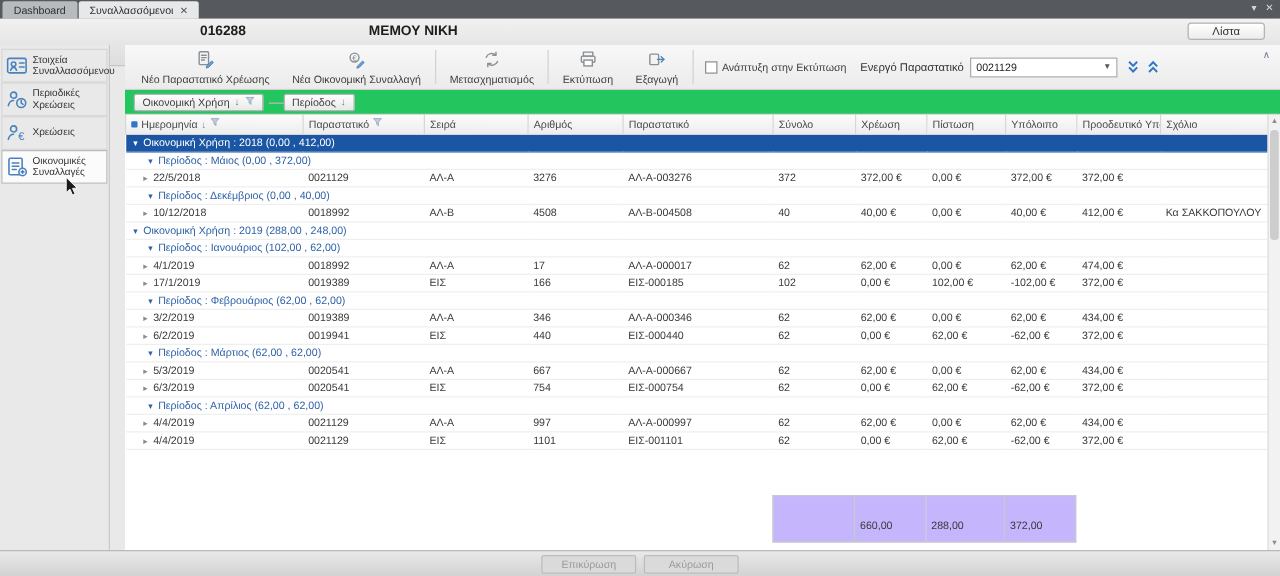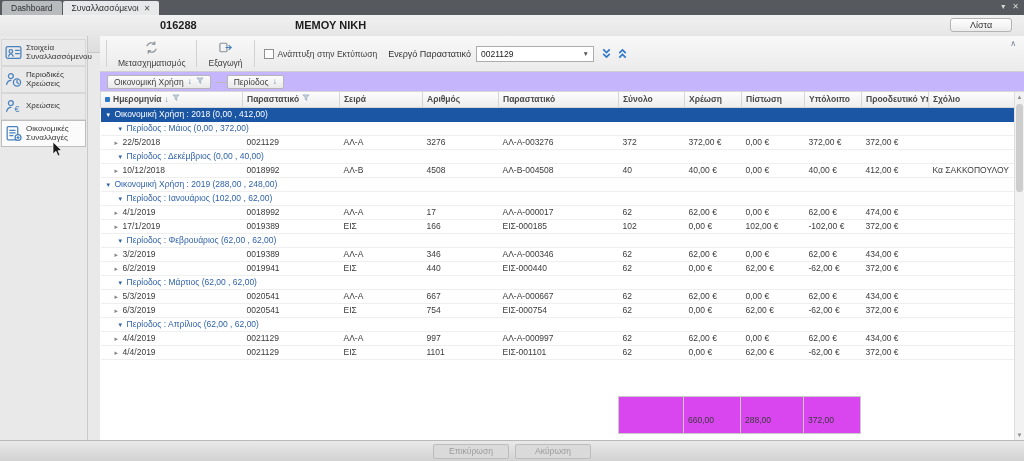--- a/index.html
+++ b/index.html
@@ -37,44 +37,44 @@
   .check-group{display:flex;align-items:center;gap:4px;padding:0 7px;font-size:8.5px;color:#3e3e3e;white-space:nowrap}
   .checkbox{width:10px;height:10px;border:1px solid #8f8f8f;background:#fff;flex:none}
   .combo-wrap{display:flex;align-items:center;gap:5px;padding:0 4px;white-space:nowrap}
   .combo{width:118px;height:16px;border:1px solid #adadad;background:#fff;display:flex;align-items:center;padding:0 4px;font-size:8.5px;color:#222}
   .combo .arrow{margin-left:auto;color:#555;font-size:6.5px}
   .chevbtn{display:flex;align-items:center;justify-content:center;width:16px;background:none;border:none;padding:0}
   .chevbtn svg{width:13px;height:13px}
   .panel-collapse{margin-left:auto;align-self:flex-start;color:#6f7d90;font-size:8px;padding:2px 4px;background:none;border:none}
 
   
-  .groupbar{height:20px;background:#c4b5fd;border-bottom:1px solid #d8d8d8;display:flex;align-items:center;padding-left:7px;gap:16px;flex:none;position:relative}
+  .groupbar{height:20px;background:#22c55e;border-bottom:1px solid #d8d8d8;display:flex;align-items:center;padding-left:7px;gap:16px;flex:none;position:relative}
   .chip{border:1px solid #b5b5b5;border-radius:2px;background:linear-gradient(#fdfdfd,#e9e9e9);padding:1px 6px;font-size:8.5px;color:#3e3e3e;display:flex;gap:4px;align-items:center;position:relative;white-space:nowrap}
   .chip .sort{color:#5a7aa5;font-size:8px}
   .chip + .chip::before{content:"";position:absolute;left:-13px;top:50%;width:12px;height:1px;background:#b9b9b9}
 
   
   .grid-area{flex:1;position:relative;background:#fff;overflow:hidden}
   table{border-collapse:collapse;table-layout:fixed;width:914px}
-  thead th{height:15px;background:linear-gradient(#fcfcfc,#ededed);border:1px solid #d6d6d6;border-top:none;font-weight:bold;text-align:center;padding:0 4px;color:#4a4a4a;font-size:8.5px;white-space:nowrap;overflow:hidden;cursor:default}
+  thead th{height:15px;background:linear-gradient(#fcfcfc,#ededed);border:1px solid #d6d6d6;border-top:none;font-weight:normal;text-align:center;padding:0 4px;color:#4a4a4a;font-size:8.5px;white-space:nowrap;overflow:hidden;cursor:default}
   thead th .hdr-inner{display:flex;align-items:center;gap:3px}
   .indicator-dot{width:5px;height:5px;background:#2e77c9;border-radius:1px;display:inline-block;flex:none}
   .sort-glyph{color:#6b87ab;font-size:8px}
   .funnel{width:8px;height:8px;flex:none}
   tbody td{height:14px;padding:0 4px;border-bottom:1px solid #efefef;font-size:8.5px;white-space:nowrap;overflow:hidden;color:#3a3a3a;cursor:default}
   tr.fiscal td{color:#2f62a8;padding-left:6px}
   tr.fiscal.selected td{background:#1a56a4;color:#fff;border-bottom-color:#1a56a4}
   tr.period td{color:#2f62a8;padding-left:18px}
   tr.data td:first-child{padding-left:14px}
   .expander{display:inline-block;width:8px;color:#8a8a8a;font-size:7px}
   tr.fiscal .expander,tr.period .expander{color:inherit}
 
   
   .summary{position:absolute;bottom:6px;display:flex}
-  .sum-cell{height:15px;border:1px solid #c9c9c9;border-left:none;background:#d946ef;font-size:8.5px;color:#3a3a3a;padding:18px 4px;white-space:nowrap}
+  .sum-cell{height:15px;border:1px solid #c9c9c9;border-left:none;background:#c4b5fd;font-size:8.5px;color:#3a3a3a;padding:18px 4px;white-space:nowrap}
   .sum-cell:first-child{border-left:1px solid #c9c9c9}
 
   
   .vscroll{position:absolute;top:0;right:0;bottom:0;width:10px;background:#f2f2f2;border-left:1px solid #dedede;display:flex;flex-direction:column;align-items:center}
   .vs-arrow{font-size:6px;color:#8b8b8b;height:10px;line-height:10px;width:100%;text-align:center}
   .vs-track{flex:1;width:100%;position:relative}
   .vs-thumb{position:absolute;top:2px;left:1px;right:1px;height:88px;background:#cdcdcd;border-radius:3px}
   .vs-arrow.bottom{margin-top:auto}
 
   
@@ -142,31 +142,55 @@
             <path d="M12.3 12.8h2M13.3 11.8v2" fill="none" stroke="#4a82bd" stroke-width="1.2" stroke-linecap="round" stroke-linejoin="round"></path>
           </svg></span>
         <span>Οικονομικές Συναλλαγές</span>
       </div>
     </div>
 
   <div class="content">
 
     <div class="toolbar">
       <span id="tb-buttons" style="display:flex">
+          <button class="tool-btn">
+            <span><svg viewBox="0 0 16 16">
+                <rect x="2.5" y="1.5" width="8" height="11" rx="1" fill="none" stroke="#8a8f94" stroke-width="1.2" stroke-linecap="round" stroke-linejoin="round"></rect>
+                <path d="M4.5 4.5h4M4.5 6.5h4M4.5 8.5h2.5" fill="none" stroke="#8a8f94" stroke-width="1.2" stroke-linecap="round" stroke-linejoin="round"></path>
+                <path d="M9 13.5l4.2-4.2 1.4 1.4-4.2 4.2-1.9.5z" fill="#6f9fd0" stroke="#4a82bd" stroke-width="0.8"></path>
+              </svg></span>
+            <span>Νέο Παραστατικό Χρέωσης</span>
+          </button>
+          <button class="tool-btn">
+            <span><svg viewBox="0 0 16 16">
+                <circle cx="6" cy="6.5" r="3.8" fill="none" stroke="#8a8f94" stroke-width="1.2" stroke-linecap="round" stroke-linejoin="round"></circle>
+                <text x="4" y="9" font-size="7" fill="#8a8f94" font-family="inherit">€</text>
+                <path d="M8.5 13.8l4.4-4.4 1.3 1.3-4.4 4.4-1.8.5z" fill="#6f9fd0" stroke="#4a82bd" stroke-width="0.8"></path>
+              </svg></span>
+            <span>Νέα Οικονομική Συναλλαγή</span>
+          </button>
           <div class="tb-sep"></div>
           <button class="tool-btn">
             <span><svg viewBox="0 0 16 16">
                 <path d="M3.2 6.2a5 5 0 0 1 8.1-1.9" fill="none" stroke="#8a8f94" stroke-width="1.2" stroke-linecap="round" stroke-linejoin="round"></path>
                 <path d="M11.5 1.8v2.7H8.8" fill="none" stroke="#8a8f94" stroke-width="1.2" stroke-linecap="round" stroke-linejoin="round"></path>
                 <path d="M12.8 9.8a5 5 0 0 1-8.1 1.9" fill="none" stroke="#8a8f94" stroke-width="1.2" stroke-linecap="round" stroke-linejoin="round"></path>
                 <path d="M4.5 14.2v-2.7h2.7" fill="none" stroke="#8a8f94" stroke-width="1.2" stroke-linecap="round" stroke-linejoin="round"></path>
               </svg></span>
             <span>Μετασχηματισμός</span>
           </button>
           <div class="tb-sep"></div>
+          <button class="tool-btn">
+            <span><svg viewBox="0 0 16 16">
+                <rect x="4" y="1.8" width="8" height="3.4" fill="none" stroke="#8a8f94" stroke-width="1.2" stroke-linecap="round" stroke-linejoin="round"></rect>
+                <rect x="2.2" y="5.2" width="11.6" height="5.2" rx="1" fill="none" stroke="#8a8f94" stroke-width="1.2" stroke-linecap="round" stroke-linejoin="round"></rect>
+                <rect x="4.4" y="8.6" width="7.2" height="5" fill="#fff" stroke="#8a8f94" stroke-width="1.2"></rect>
+              </svg></span>
+            <span>Εκτύπωση</span>
+          </button>
           <button class="tool-btn">
             <span><svg viewBox="0 0 16 16">
                 <rect x="2" y="3.5" width="7.5" height="9" rx="1" fill="none" stroke="#8a8f94" stroke-width="1.2" stroke-linecap="round" stroke-linejoin="round"></rect>
                 <path d="M8.5 8h5.5" fill="none" stroke="#4a82bd" stroke-width="1.2" stroke-linecap="round" stroke-linejoin="round"></path>
                 <path d="M11.7 5.7L14 8l-2.3 2.3" fill="none" stroke="#4a82bd" stroke-width="1.2" stroke-linecap="round" stroke-linejoin="round"></path>
               </svg></span>
             <span>Εξαγωγή</span>
           </button>
         </span>
       <div class="tb-sep"></div>

